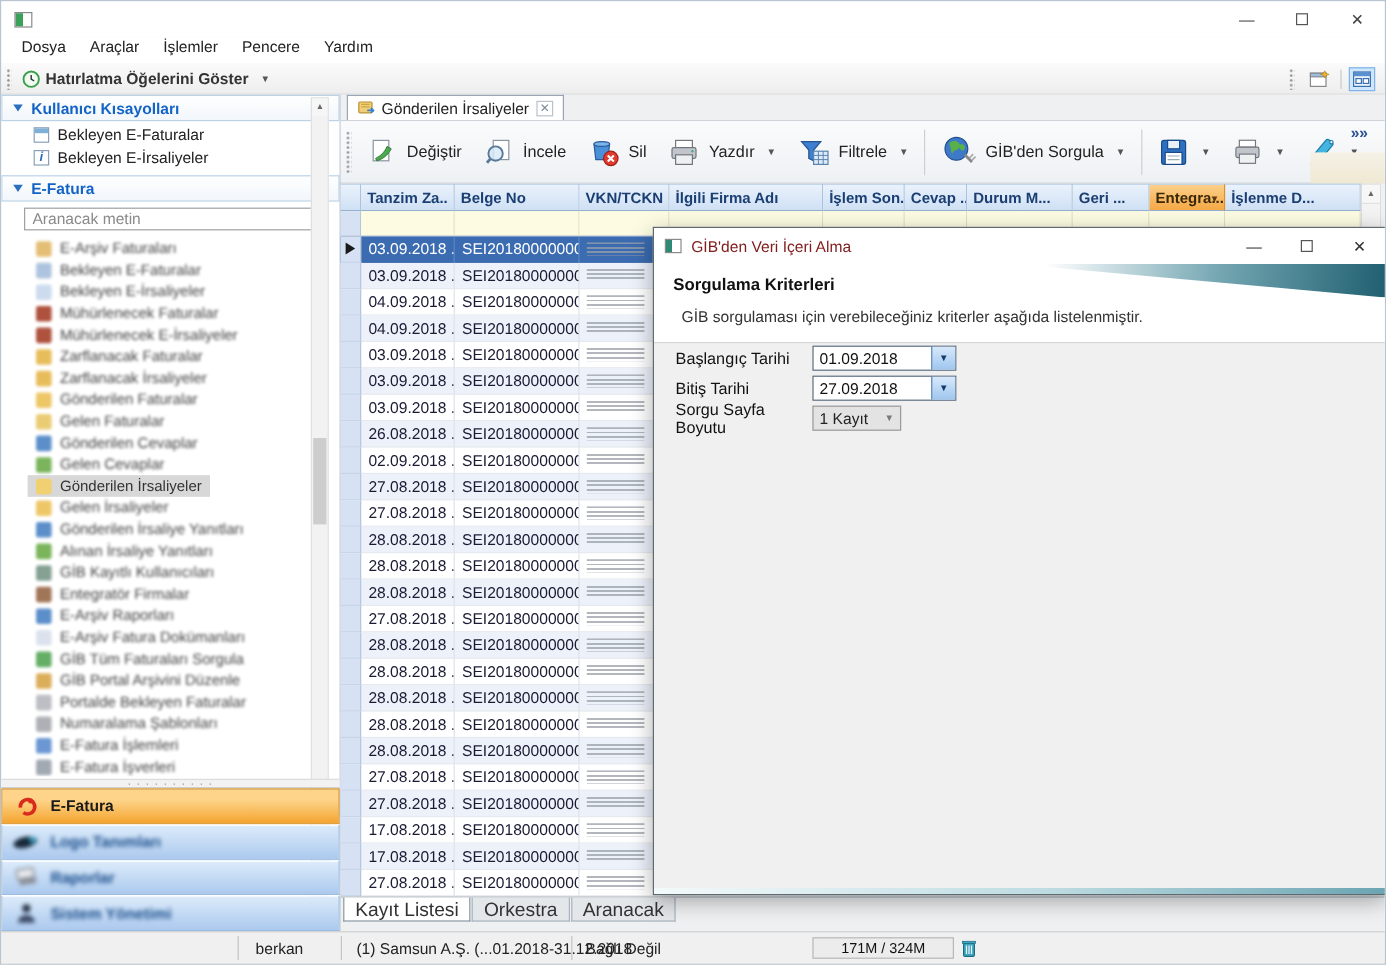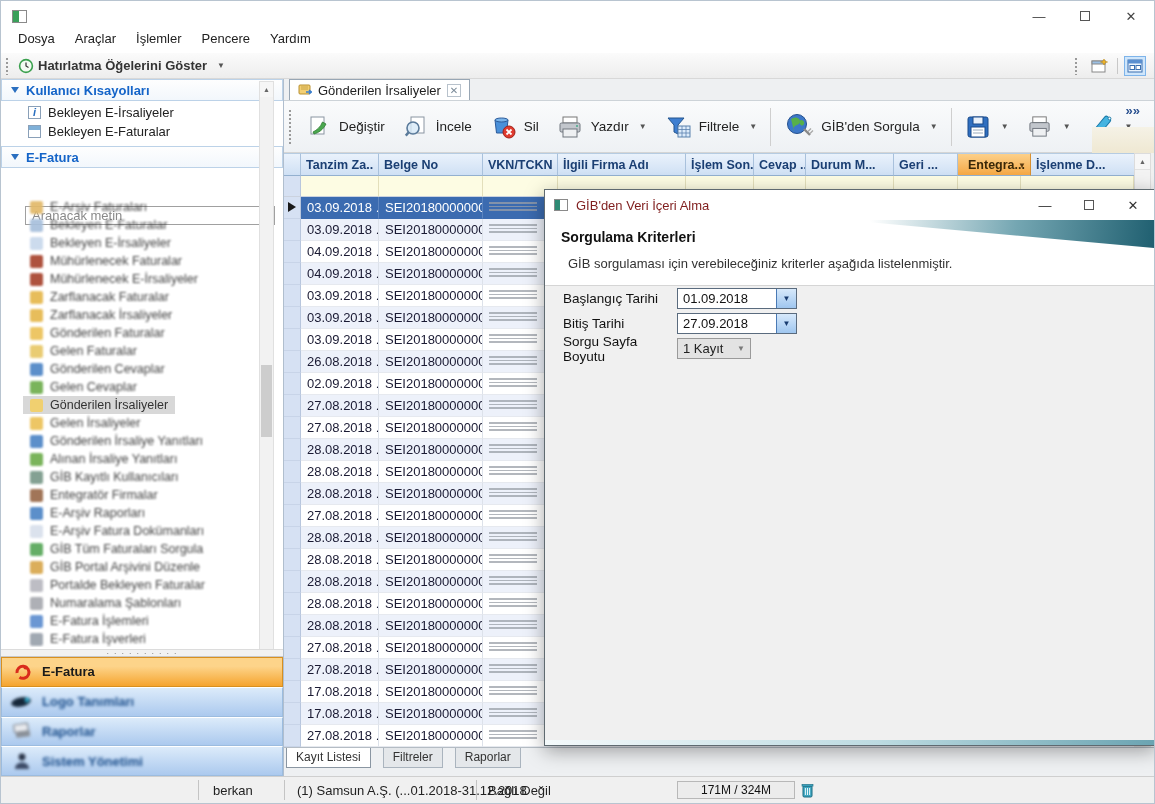--- a/index.html
+++ b/index.html
@@ -31,21 +31,21 @@
   
   .sidebar{position:absolute;left:0;top:78px;width:283px;bottom:27px;background:#fff;border-right:1px solid #b0bece;}
   .sect-h{position:absolute;left:0;right:0;height:22px;background:linear-gradient(#fefefe,#f2f7fc);
           border:1px solid #bcd2e8;display:flex;align-items:center;padding-left:9px;color:#1464c8;font-weight:bold;font-size:13px;}
   .tri{width:0;height:0;border-left:4px solid transparent;border-right:4px solid transparent;border-top:6px solid #2a6fc0;margin-right:7px;}
   .shorts{position:absolute;left:0;top:24px;right:0;}
   .short{height:19px;display:flex;align-items:center;padding-left:27px;gap:7px;font-size:13px;color:#222;}
   .sicon{width:13px;height:13px;flex:none;border:1px solid #8aa0b8;background:#fff;position:relative;}
   .sicon.sheet::before{content:"";position:absolute;left:0;right:0;top:0;height:4px;background:#7fb0d8;}
   .sicon.info::before{content:"i";position:absolute;left:4px;top:-1px;color:#2a6fc0;font-weight:bold;font-size:11px;font-style:italic;}
-  .search-wrap{position:absolute;left:16px;top:91px;right:0;padding:3px 8px;margin-top:33px;}
+  .search-wrap{position:absolute;left:0;top:91px;right:0;padding:3px 19px;}
   .search-wrap input{width:100%;height:19px;border:1px solid #a0a0a0;font-family:inherit;font-size:13px;padding:1px 6px;color:#222;}
   .search-wrap input::placeholder{color:#8a8a8a;}
   .tree{position:absolute;left:0;top:117px;height:451px;right:0;overflow:hidden;padding-top:2px;}
   .tree-item{display:flex;align-items:center;height:18px;margin-left:22px;padding:0 7px;width:fit-content;font-size:12.5px;color:#333;white-space:nowrap;}
   .tree-item:not(.selected){filter:blur(1.3px);opacity:.92;}
   .tree-item.selected{background:#d8d8d8;}
   .tree-icon{width:13px;height:13px;border-radius:2px;margin-right:7px;flex:none;background:#ccc;}
   .tree-scroll{position:absolute;right:9px;top:2px;bottom:2px;width:15px;background:#f2f2f2;border:1px solid #e0e0e0;}
   .tsbtn{height:15px;display:flex;align-items:center;justify-content:center;font-size:7px;color:#666;background:#f6f6f6;}
   .tsbtn.down{position:absolute;bottom:0;left:0;right:0;}
@@ -92,21 +92,21 @@
   .cell{border-right:1px solid #dde2ea;border-bottom:1px solid #e6e9ef;font-size:13px;color:#1a1a33;padding:3px 0 0 6px;white-space:nowrap;overflow:hidden;flex:none;}
   .trow.selected .cell{color:#fff;border-right-color:#5c85c0;border-bottom-color:#3b6bb0;}
   .c1{width:78px;} .c2{width:104px;} .c3{width:75px;} .cfill{flex:1;border-right:none;}
   .redacted{display:block;width:48px;height:11px;margin-top:2px;
             background:repeating-linear-gradient(#9aa0a8 0 1.6px, rgba(0,0,0,0) 1.6px 3.6px);opacity:.75;filter:blur(.4px);}
   .vscroll{position:absolute;left:850px;top:74px;width:17px;height:594px;background:#f3f3f3;border:1px solid #dcdcdc;}
   .vsbtn{height:16px;display:flex;align-items:center;justify-content:center;font-size:7px;color:#666;background:#f7f7f7;border-bottom:1px solid #e2e2e2;}
   .vsbtn.down{position:absolute;bottom:0;left:0;right:0;border-top:1px solid #e2e2e2;border-bottom:none;}
   .rmargin{position:absolute;left:867px;top:74px;right:0;height:594px;background:#f0f0f0;}
   .bottomtabs{position:absolute;left:0;right:0;top:668px;bottom:0;background:#eef0f2;border-top:1px solid #b4bcc4;display:flex;align-items:flex-start;padding-left:2px;}
-  .btab{height:20px;padding:2px 9px 0;font-size:12px;color:#333;background:#e4e7ea;border:1px solid #aab4be;border-top:none;margin-right:12px;}
+  .btab{height:20px;padding:2px 9px 0;font-size:16px;color:#333;background:#e4e7ea;border:1px solid #aab4be;border-top:none;margin-right:1px;}
   .btab.active{background:#fff;font-weight:normal;border-color:#8a96a2;}
 
   
   .statusbar{position:absolute;left:0;bottom:0;right:0;height:27px;background:#f0f0f0;border-top:1px solid #cfcfcf;font-size:13px;color:#222;}
   .sb-sep{position:absolute;top:3px;bottom:3px;width:1px;background:#c4c4c4;}
   .sb-text{position:absolute;top:6px;white-space:nowrap;}
   .gauge{position:absolute;left:676px;top:4px;width:118px;height:18px;background:#ececec;border:1px solid #b8b8b8;}
   .gauge-fill{width:53%;height:100%;background:#8f8f8f;}
   .gauge-text{position:absolute;inset:0;text-align:center;font-size:12px;color:#111;line-height:17px;}
 
@@ -202,26 +202,26 @@
     </span>
   </div>
 
   <div class="sidebar">
     <div class="sect-h" style="top:0;">
       <span class="tri"></span>
       <span>Kullanıcı Kısayolları</span>
     </div>
     <div class="shorts">
       <div class="short">
+        <span class="sicon sheet"></span>
+        <span>Bekleyen E-Faturalar</span>
+      </div>
+      <div class="short">
         <span class="sicon info"></span>
         <span>Bekleyen E-İrsaliyeler</span>
-      </div>
-      <div class="short">
-        <span class="sicon sheet"></span>
-        <span>Bekleyen E-Faturalar</span>
       </div>
     </div>
     <div class="sect-h" style="top:67px;">
       <span class="tri"></span>
       <span>E-Fatura</span>
     </div>
     <div class="search-wrap">
       <input type="text" placeholder="Aranacak metin" style="">
     </div>
     <div class="tree" id="tree">
@@ -503,21 +503,21 @@
 
     <span class="hcell" data-index="0" style="width: 17px;"></span>
         <span class="hcell" data-index="1" style="width: 78px;">Tanzim Za..</span>
         <span class="hcell" data-index="2" style="width: 104px;">Belge No</span>
         <span class="hcell" data-index="3" style="width: 75px;">VKN/TCKN</span>
         <span class="hcell" data-index="4" style="width: 128px;">İlgili Firma Adı</span>
         <span class="hcell" data-index="5" style="width: 68px;">İşlem Son...</span>
         <span class="hcell" data-index="6" style="width: 52px;">Cevap ...</span>
         <span class="hcell" data-index="7" style="width: 88px;">Durum M...</span>
         <span class="hcell" data-index="8" style="width: 64px;">Geri ...</span>
-        <span class="hcell sorted" data-index="9" style="width: 73px; text-align: center;">Entegra...</span>
+        <span class="hcell sorted" data-index="9" style="width: 63px;">Entegra...</span>
         <span class="hcell" data-index="10" style="width: 113px;">İşlenme D...</span>
       </div>
     <div class="frow cols">
 
     <span class="fcell" data-index="0" style="width: 17px;"></span>
         <span class="fcell" data-index="1" style="width: 78px;"></span>
         <span class="fcell" data-index="2" style="width: 104px;"></span>
         <span class="fcell" data-index="3" style="width: 75px;"></span>
         <span class="fcell" data-index="4" style="width: 128px;"></span>
         <span class="fcell" data-index="5" style="width: 68px;"></span>
@@ -784,22 +784,22 @@
       </div>
 
     <div class="vscroll">
       <div class="vsbtn">▲</div>
       <div class="vsbtn down">▼</div>
     </div>
     <div class="rmargin"></div>
 
     <div class="bottomtabs">
       <span class="btab active">Kayıt Listesi</span>
-      <span class="btab">Filtreler</span>
-      <span class="btab">Raporlar</span>
+      <span class="btab">Orkestra</span>
+      <span class="btab">Aranacak</span>
     </div>
   </div>
 
   <div class="statusbar">
     <span class="sb-sep" style="left:197px;"></span>
     <span class="sb-text" style="left:212px;">berkan</span>
     <span class="sb-sep" style="left:283px;"></span>
     <span class="sb-text" style="left:296px;">(1) Samsun A.Ş.  (...01.2018-31.12.2018</span>
     <span class="sb-sep" style="left:475px;"></span>
     <span class="sb-text" style="left:487px;">Bağlı Değil</span>

